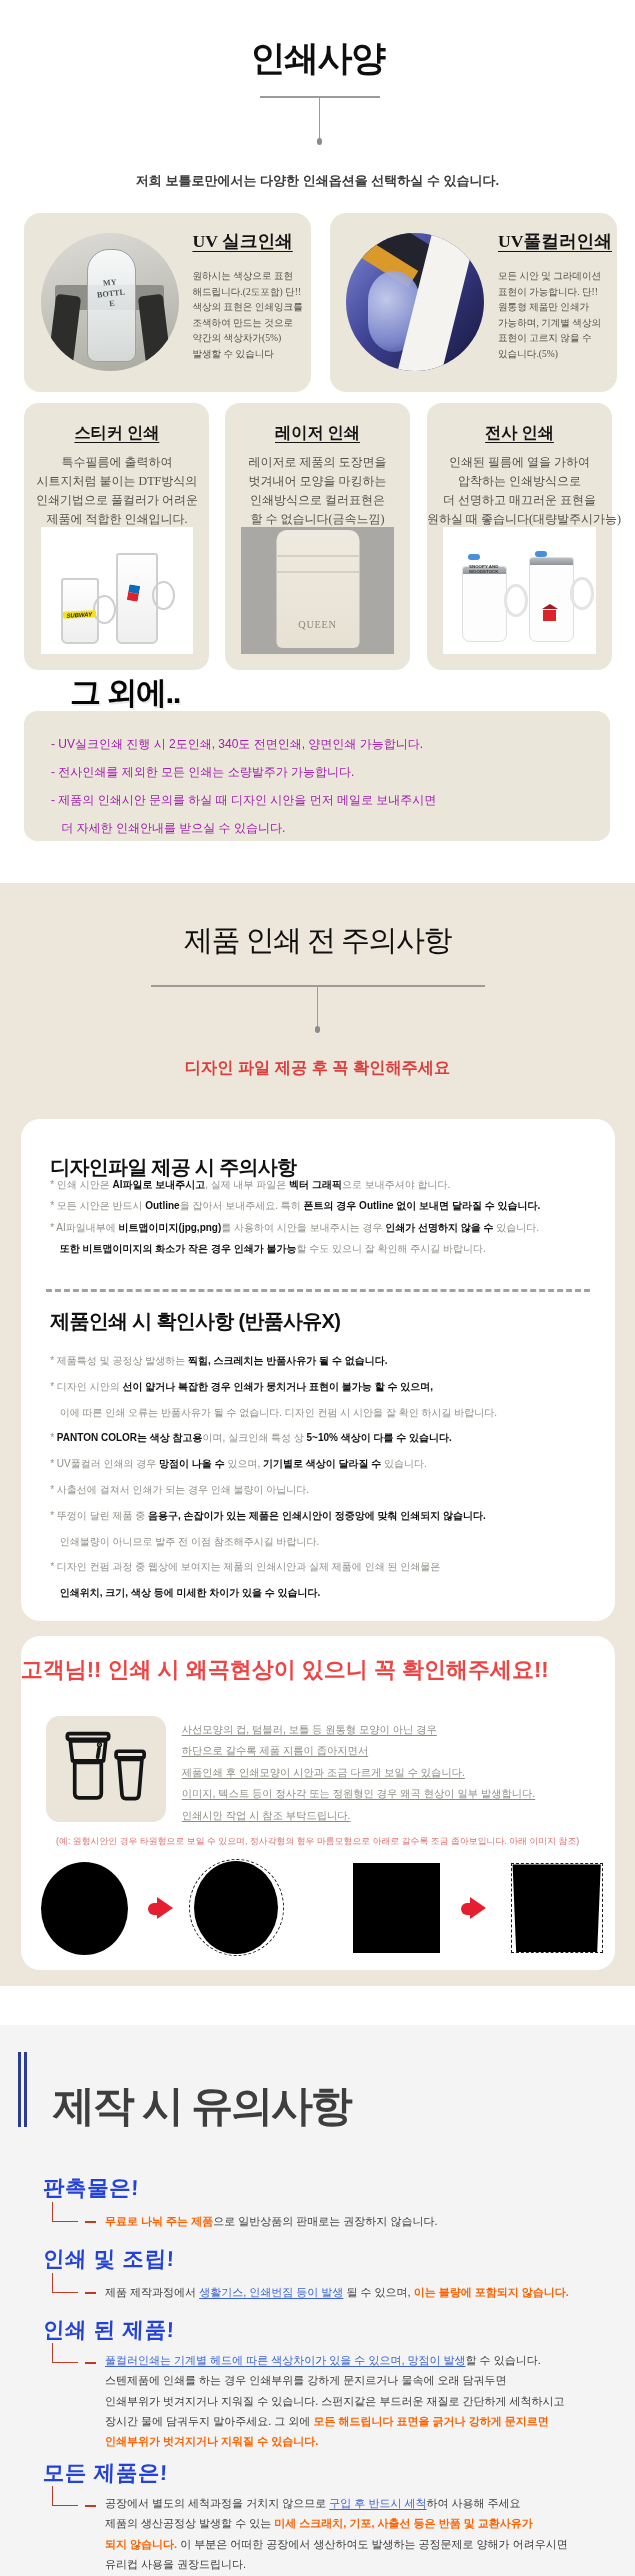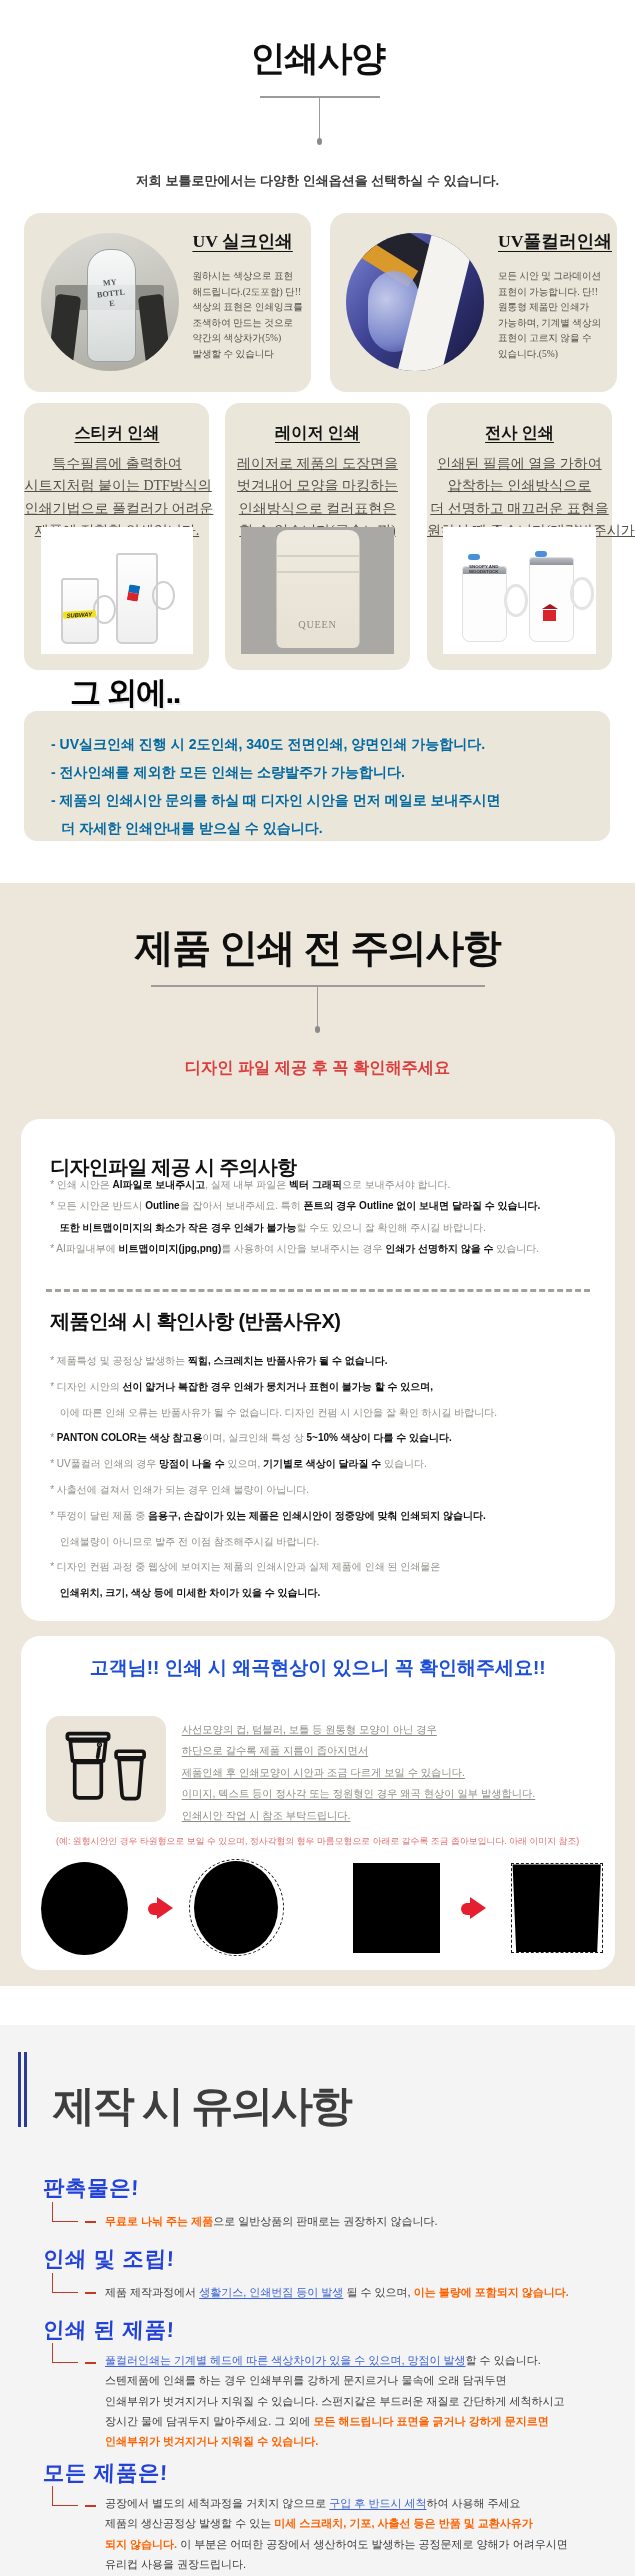--- a/index.html
+++ b/index.html
@@ -33,22 +33,22 @@
   .p2-bottle{position:absolute;left:22px;top:38px;width:52px;height:81px;border-radius:26px/29.5px;
              background:radial-gradient(circle at 35% 35%,#cfd6f2,#7f8cd0 70%,#4a4f9a);opacity:.9;}
   .uvtext{position:absolute;left:168px;top:16.2px;width:112px;}
   .uvtitle{font-family:"Liberation Serif","DejaVu Serif",serif;font-size:17.7px;font-weight:700;color:#141414;
            text-decoration:underline;text-underline-offset:4.4px;margin-bottom:14.8px;white-space:nowrap;}
   .uvbody{font-family:"Liberation Serif","DejaVu Serif",serif;font-size:9.6px;line-height:1.62;color:#54504a;white-space:nowrap;}
 
   .mcard{position:absolute;top:399px;width:185px;height:267px;background:#ebe6da;border-radius:14.8px;text-align:center;}
   .mtitle{font-family:"Liberation Serif","DejaVu Serif",serif;font-size:16.2px;font-weight:700;color:#141414;
           text-decoration:underline;text-underline-offset:3.7px;margin-top:19px;display:inline-block;}
-  .mbody{font-family:"Liberation Serif","DejaVu Serif",serif;font-size:14px;line-height:1.6;color:#54504a;
-         margin-top:8.9px;white-space:nowrap;text-decoration:underline;}
+  .mbody{font-family:"Liberation Serif","DejaVu Serif",serif;font-size:12px;line-height:1.6;color:#54504a;
+         margin-top:8.9px;white-space:nowrap;}
   .mimg{position:absolute;left:16.2px;right:16.2px;top:124px;bottom:16.2px;background:#fff;overflow:hidden;}
 
   
   .glass{position:absolute;border:2.2px solid #cfcfcf;background:linear-gradient(#fefefe,#efefef);border-radius:3px 3px 5.9px 5.9px;}
   .gl1{left:20.7px;bottom:10.3px;width:34px;height:62px;}
   .gl2{left:75px;bottom:10.3px;width:38px;height:87px;}
   .handle{position:absolute;border:2.2px solid #cfcfcf;border-radius:50%;width:19px;height:25px;}
   .h1{left:52px;bottom:29.5px;}
   .h2{left:111px;bottom:44px;}
   .chip-subway{position:absolute;left:22px;bottom:35px;width:32.5px;text-align:center;font-size:5.9px;font-style:italic;
@@ -74,42 +74,42 @@
   .c1{left:25px;top:26.6px;}
   .c2{left:92px;top:23.6px;}
   .house{position:absolute;left:100px;bottom:32.5px;width:13.3px;height:11.8px;background:#d9242b;}
   .house:before{content:'';position:absolute;top:-5.2px;left:-1.5px;border-left:8.1px solid transparent;
                 border-right:8.1px solid transparent;border-bottom:5.2px solid #a8181e;}
   .slabel{position:absolute;left:19px;top:37px;width:43px;text-align:center;font-size:4.4px;font-weight:700;color:#333;}
 
   .etc-head{font-size:31px;font-weight:900;letter-spacing:-1.5px;color:#050505;text-shadow:1.5px 1.5px 0 #e9e9e9;}
   .etc-box{position:absolute;left:24.4px;top:707px;width:586px;height:130px;background:#ebe6da;border-radius:13.3px;
            padding:19px 0 0 26.6px;box-sizing:border-box;}
-  .etc-line{font-size:14px;font-weight:700;color:#0369a1;line-height:28px;white-space:nowrap;}
+  .etc-line{font-size:12px;font-weight:400;color:#a21caf;line-height:28px;white-space:nowrap;}
   .etc-line.cont{padding-left:10.3px;}
 
   
   .sec2{position:absolute;top:879px;left:0;width:635px;height:1103px;background:#ede7db;}
-  .sec2-title{width:100%;text-align:center;font-size:39px;font-weight:700;letter-spacing:-1.5px;color:#0f0f0f;}
+  .sec2-title{width:100%;text-align:center;font-size:29px;font-weight:400;letter-spacing:-1.5px;color:#0f0f0f;}
   .warning{width:100%;text-align:center;font-size:16.2px;font-weight:800;color:#dc3e3e;}
   .card{position:absolute;left:20.7px;width:594px;background:#fff;border-radius:19px;}
   .card1{top:236px;height:502px;}
   .card-h{position:absolute;left:29.5px;font-size:20px;font-weight:900;letter-spacing:-0.7px;color:#101010;white-space:nowrap;}
   .bullets{position:absolute;left:29.5px;right:10.3px;}
   .bullet{font-size:10px;line-height:14px;margin-bottom:7.4px;color:#8f8f88;white-space:nowrap;}
   .bullets2 .bullet{margin-bottom:11.8px;}
   .bullet.indent{padding-left:9.6px;}
   .dash-div{position:absolute;left:25px;right:25px;border-top:3px dashed #a5a29b;}
   .seg-b{font-weight:800;color:#141414;}
   .seg-bu{font-weight:800;color:#141414;text-underline-offset:2.2px;}
   .seg-o{font-weight:800;color:#ff6200;}
   .seg-lb{color:#3d63d4;text-decoration:underline;text-underline-offset:2.2px;}
 
   .card2{top:753px;height:334px;}
-  .card2-title{position:absolute;top:19px;width:100%;text-align:center;font-size:19px;font-weight:800;color:#1d4ed8;white-space:nowrap;}
+  .card2-title{position:absolute;top:19px;width:100%;text-align:left;font-size:22px;font-weight:800;color:#ef4444;white-space:nowrap;}
   .iconbox{position:absolute;left:25px;top:80px;width:120px;height:106px;background:#eae5d8;border-radius:13.3px;}
   .distort-lines{position:absolute;left:161px;top:83px;}
   .dline{font-size:10.3px;line-height:21.4px;color:#8d8d86;text-decoration:underline;text-underline-offset:2.2px;white-space:nowrap;}
   .dnote{position:absolute;top:199px;width:100%;text-align:center;font-size:8.9px;color:#e07070;white-space:nowrap;}
   .shapes{position:absolute;left:0;top:220px;width:594px;height:103px;}
   .sh-circle{position:absolute;left:20.7px;top:5.9px;width:87px;height:93px;background:#000;border-radius:50%;}
   .sh-oval-wrap{position:absolute;left:168px;top:3px;width:95px;height:97px;border:1.5px dashed #1a1a1a;border-radius:50%;box-sizing:border-box;}
   .sh-oval{position:absolute;left:4.4px;right:4.4px;top:0.7px;bottom:0.7px;background:#000;border-radius:50%;}
   .sh-square{position:absolute;left:332px;top:7.4px;width:87px;height:90px;background:#000;}
   .sh-trap-wrap{position:absolute;left:490px;top:7.4px;width:92px;height:90px;border:1.5px dashed #1a1a1a;box-sizing:border-box;}
@@ -260,22 +260,22 @@
     <div class="abs div-h" style="left:151px;top:102px;width:334px;"></div>
     <div class="abs div-v" style="left:317px;top:102px;height:41px;"></div>
     <div class="abs div-dot" style="left:315px;top:143px;"></div>
     <div class="abs warning" style="top:174px;">디자인 파일 제공 후 꼭 확인해주세요</div>
 
     <div class="card card1">
       <div class="card-h" style="top:35px;">디자인파일 제공 시 주의사항</div>
       <div class="bullets" style="top:59px;">
         <div class="bullet"><span class="seg-n">* 인쇄 시안은 </span><span class="seg-bu">AI파일로 보내주시고</span><span class="seg-n">, 실제 내부 파일은 </span><span class="seg-bu">벡터 그래픽</span><span class="seg-n">으로 보내주셔야 합니다.</span></div>
         <div class="bullet"><span class="seg-n">* 모든 시안은 반드시 </span><span class="seg-b">Outline</span><span class="seg-n">을 잡아서 보내주세요. 특히 </span><span class="seg-b">폰트의 경우 Outline 없이 보내면 달라질 수 있습니다.</span></div>
+        <div class="bullet"><span class="seg-n">* AI파일내부에 </span><span class="seg-b">비트맵이미지(jpg,png)</span><span class="seg-n">를 사용하여 시안을 보내주시는 경우 </span><span class="seg-b">인쇄가 선명하지 않을 수</span><span class="seg-n"> 있습니다.</span></div>
         <div class="bullet indent"><span class="seg-b">또한 비트맵이미지의 화소가 작은 경우 인쇄가 불가능</span><span class="seg-n">할 수도 있으니 잘 확인해 주시길 바랍니다.</span></div>
-        <div class="bullet"><span class="seg-n">* AI파일내부에 </span><span class="seg-b">비트맵이미지(jpg,png)</span><span class="seg-n">를 사용하여 시안을 보내주시는 경우 </span><span class="seg-b">인쇄가 선명하지 않을 수</span><span class="seg-n"> 있습니다.</span></div>
       </div>
       <div class="dash-div" style="top:170px;"></div>
       <div class="card-h" style="top:189px;">제품인쇄 시 확인사항 (반품사유X)</div>
       <div class="bullets bullets2" style="top:235px;">
         <div class="bullet"><span class="seg-n">* 제품특성 및 공정상 발생하는 </span><span class="seg-b">찍힘, 스크레치는 반품사유가 될 수 없습니다.</span></div>
         <div class="bullet"><span class="seg-n">* 디자인 시안의 </span><span class="seg-b">선이 얇거나 복잡한 경우 인쇄가 뭉치거나 표현이 불가능 할 수 있으며,</span></div>
         <div class="bullet indent"><span class="seg-n">이에 따른 인쇄 오류는 반품사유가 될 수 없습니다. 디자인 컨펌 시 시안을 잘 확인 하시길 바랍니다.</span></div>
         <div class="bullet"><span class="seg-n">* </span><span class="seg-b">PANTON COLOR는 색상 참고용</span><span class="seg-n">이며, 실크인쇄 특성 상 </span><span class="seg-b">5~10% 색상이 다를 수 있습니다.</span></div>
         <div class="bullet"><span class="seg-n">* UV풀컬러 인쇄의 경우 </span><span class="seg-b">망점이 나올 수</span><span class="seg-n"> 있으며, </span><span class="seg-b">기기별로 색상이 달라질 수</span><span class="seg-n"> 있습니다.</span></div>
         <div class="bullet"><span class="seg-n">* 사출선에 걸쳐서 인쇄가 되는 경우 인쇄 불량이 아닙니다.</span></div>

